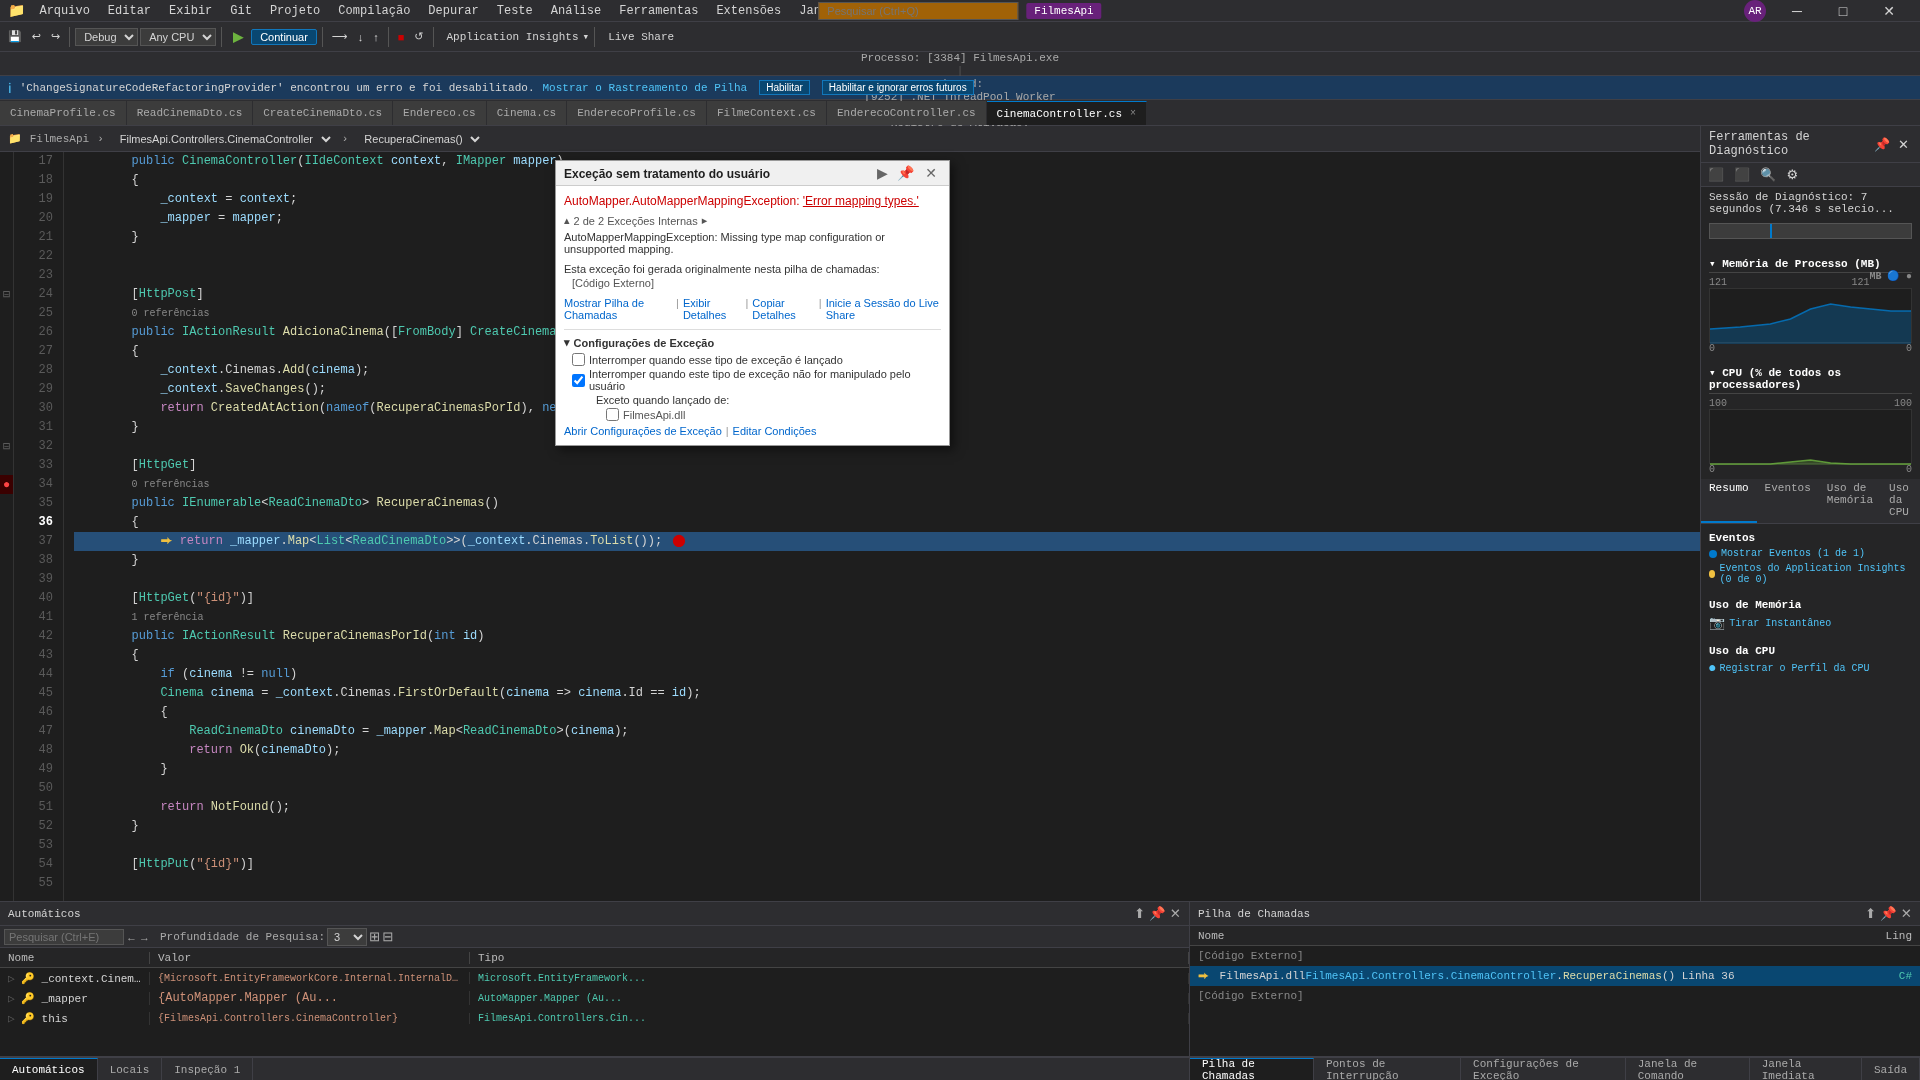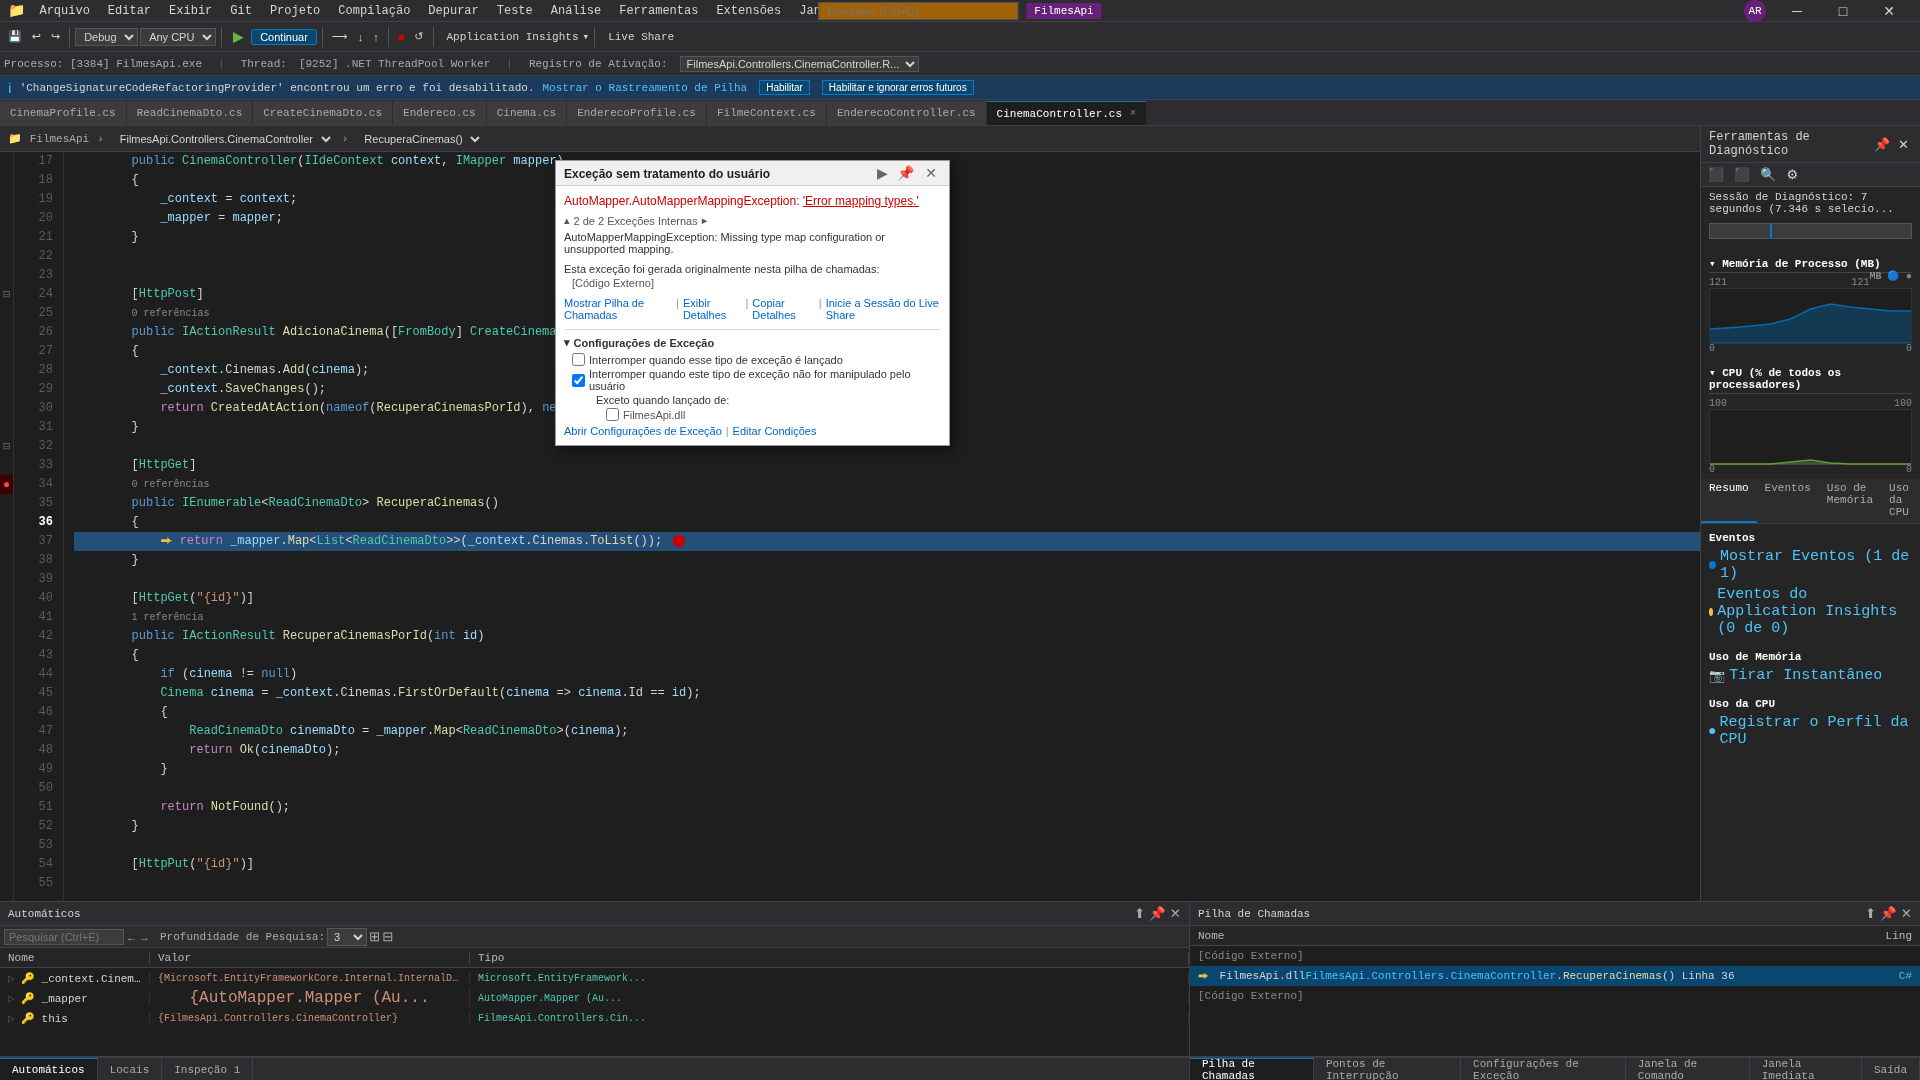--- a/index.html
+++ b/index.html
@@ -15,21 +15,21 @@
 
     
     .toolbar { background: #2d2d30; height: 30px; display: flex; align-items: center; padding: 0 4px; gap: 2px; border-bottom: 1px solid #3f3f46; }
     .toolbar-btn { background: transparent; border: none; color: #d4d4d4; padding: 2px 4px; cursor: pointer; font-size: 11px; display: flex; align-items: center; gap: 2px; }
     .toolbar-sep { width: 1px; height: 20px; background: #555; margin: 0 3px; }
     .toolbar-dropdown { background: #3c3c3c; border: 1px solid #555; color: #d4d4d4; font-size: 11px; padding: 1px 4px; cursor: pointer; }
     .toolbar-play { background: transparent; border: none; color: #6db33f; font-size: 13px; padding: 2px 6px; cursor: pointer; font-weight: bold; }
     .toolbar-continue { background: #094771; border: 1px solid #1177bb; color: #fff; font-size: 11px; padding: 1px 8px; cursor: pointer; border-radius: 2px; }
 
     
-    .toolbar2 { background: #2d2d30; height: 24px; display: flex; align-items: center; padding: 0 4px; gap: 12px; border-bottom: 1px solid #3f3f46; font-size: 11px; color: #cccccc; }
+    .toolbar2 { background: #2d2d30; height: 24px; display: flex; align-items: center; padding: 0 4px; gap: 1px; border-bottom: 1px solid #3f3f46; font-size: 11px; color: #cccccc; flex-direction: column; }
     .toolbar2 span { color: #aaa; }
 
     
     .notif-bar { background: #1b3a5c; height: 24px; display: flex; align-items: center; padding: 0 8px; gap: 8px; font-size: 11px; color: #d4d4d4; border-bottom: 1px solid #3f3f46; }
     .notif-bar .info-icon { color: #4fc3f7; font-size: 14px; }
     .notif-bar a { color: #4fc3f7; cursor: pointer; text-decoration: none; }
     .notif-bar .btn-link { background: #094771; border: 1px solid #1177bb; color: #fff; font-size: 10px; padding: 1px 6px; cursor: pointer; margin-left: 4px; }
 
     
     .tab-bar { background: #2d2d30; height: 26px; display: flex; align-items: flex-end; overflow: hidden; border-bottom: 1px solid #3f3f46; }
@@ -61,21 +61,21 @@
     .diag-toolbar { background: #2d2d30; padding: 2px 4px; display: flex; align-items: center; gap: 4px; border-bottom: 1px solid #3f3f46; }
     .diag-icon-btn { background: transparent; border: none; color: #d4d4d4; cursor: pointer; padding: 2px 3px; font-size: 13px; }
     .diag-section { padding: 4px 8px; }
     .diag-section-title { font-size: 11px; color: #fff; font-weight: bold; padding: 4px 0 2px; border-bottom: 1px solid #444; margin-bottom: 4px; }
     .diag-tabs { display: flex; border-bottom: 1px solid #3f3f46; background: #2d2d30; }
     .diag-tab { padding: 3px 8px; font-size: 11px; cursor: pointer; color: #aaa; border-bottom: 2px solid transparent; }
     .diag-tab.active { color: #fff; border-bottom: 2px solid #007acc; }
     .diag-content-section { padding: 4px 8px; overflow-y: auto; flex: 1; }
     .diag-item { font-size: 11px; color: #d4d4d4; padding: 2px 0; display: flex; align-items: center; gap: 4px; }
     .diag-item-title { font-size: 11px; color: #fff; font-weight: bold; padding: 4px 0 2px; }
-    .diag-link { color: #4fc3f7; cursor: pointer; font-size: 15px; }
+    .diag-link { color: #4fc3f7; cursor: pointer; font-size: 10px; }
 
     
     .bottom-area { height: 155px; display: flex; border-top: 1px solid #3f3f46; }
     .auto-panel { flex: 1; background: #1e1e1e; display: flex; flex-direction: column; overflow: hidden; border-right: 1px solid #3f3f46; }
     .call-stack-panel { width: 730px; background: #1e1e1e; display: flex; flex-direction: column; overflow: hidden; }
     .panel-header { background: #2d2d30; height: 24px; display: flex; align-items: center; padding: 0 8px; font-size: 11px; color: #d4d4d4; border-bottom: 1px solid #3f3f46; justify-content: space-between; }
     .panel-toolbar { background: #2d2d30; height: 22px; display: flex; align-items: center; padding: 0 4px; gap: 2px; border-bottom: 1px solid #3f3f46; }
     .panel-search { background: #3c3c3c; border: 1px solid #555; color: #d4d4d4; font-size: 11px; padding: 1px 4px; width: 120px; }
     .table-header { background: #252526; display: flex; font-size: 11px; color: #bbb; border-bottom: 1px solid #444; height: 20px; align-items: center; }
     .table-header-cell { padding: 0 8px; border-right: 1px solid #444; }
@@ -579,21 +579,21 @@
       <div class="table-cell val-col" style="font-size:10px;">{Microsoft.EntityFrameworkCore.Internal.InternalDbSet`1[FilmesApi.Mo... ⊕ Exibir</div>
       <div class="table-cell type-col" style="font-size:10px;">Microsoft.EntityFramework...</div>
     </div>
 
     <div class="table-row">
       <div class="table-cell name-col">
         <span style="color:#5a5a5a; cursor:pointer;">▷</span>
         <span style="color:#4fc3f7;">🔑</span>
         <span>_mapper</span>
       </div>
-      <div class="table-cell val-col" style="font-size:16px;text-align:center;">{AutoMapper.Mapper (Au...</div>
+      <div class="table-cell val-col" style="font-size:12px;">{AutoMapper.Mapper (Au...</div>
       <div class="table-cell type-col" style="font-size:10px;">AutoMapper.Mapper (Au...</div>
     </div>
 
     <div class="table-row">
       <div class="table-cell name-col">
         <span style="color:#5a5a5a; cursor:pointer;">▷</span>
         <span style="color:#4fc3f7;">🔑</span>
         <span>this</span>
       </div>
       <div class="table-cell val-col" style="font-size:10px;">{FilmesApi.Controllers.CinemaController}</div>

